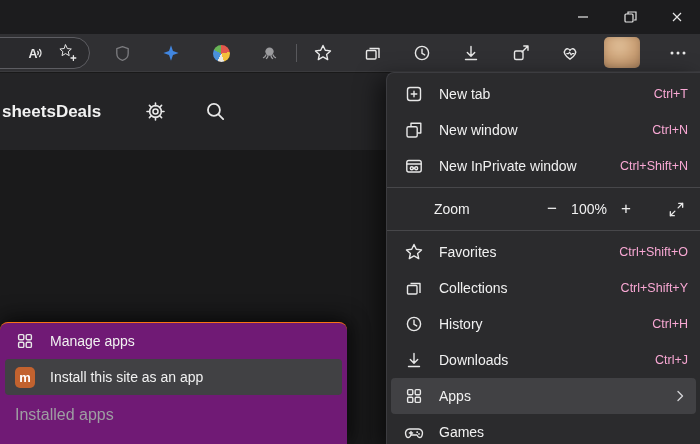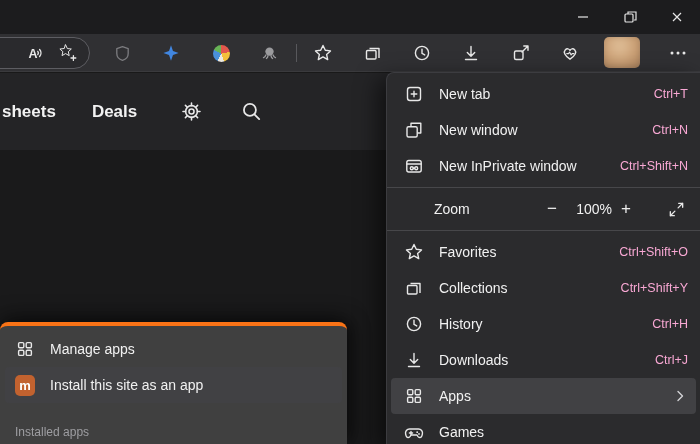--- a/index.html
+++ b/index.html
@@ -25,52 +25,52 @@
   .pie{width:17px;height:17px;border-radius:50%;
     background:conic-gradient(#e2574c 0 22%,#f3c13a 22% 45%,#ece9e0 45% 58%,#4a90d9 58% 82%,#67b356 82% 100%)}
   .avatar{position:absolute;left:604px;top:37px;width:36px;height:31px;border-radius:5px;overflow:hidden}
   .avatar .blur{position:absolute;inset:-6px;filter:blur(5px);
     background:radial-gradient(circle at 45% 35%,#e3c49e 0%,#c99d72 45%,#8d6a4a 100%)}
 
   
   .page{position:absolute;top:73px;left:0;right:0;bottom:0;background:#1a1a1b}
   .page-header{height:77px;background:#242426;display:flex;align-items:center;padding-left:2px}
   .nav-item{font-size:17px;font-weight:700;color:#f2f2f2;white-space:nowrap}
-  .nav-item.first{margin-right:36px}
+  .nav-item.first{}
   .nav-icon{width:24px;height:24px;display:flex;align-items:center;justify-content:center}
   .gear-wrap{margin-left:42px}
   .search-wrap{margin-left:36px}
 
   
   .menu{position:absolute;top:72px;right:0;width:314px;bottom:0;background:#2b2b2d;
     border-radius:8px 0 0 0;box-shadow:-8px 6px 22px rgba(0,0,0,.55);padding-top:3px;
     border-left:1px solid #3c3c40;border-top:1px solid #3c3c40}
   .menu-item{height:36px;display:flex;align-items:center;padding:0 12px 0 17px;cursor:default}
   .menu-item.highlight{background:#414144;border-radius:4px;margin:0 4px;padding:0 8px 0 13px}
   .mi-icon{width:20px;height:20px;margin-right:15px;display:flex;align-items:center;justify-content:center;flex:none}
   .mi-label{font-size:14px;color:#f1f1f1;white-space:nowrap}
   .mi-shortcut{margin-left:auto;font-size:12.5px;color:#f9a8d4;white-space:nowrap}
   .menu-divider{height:1px;background:#47474a;margin:3px 0}
   .zoom-label{margin-left:30px}
   .zoom-controls{margin-left:auto;display:flex;align-items:center}
   .zoom-btn{width:28px;height:28px;background:none;border:none;color:#ededed;font-size:17px;
     display:flex;align-items:center;justify-content:center;cursor:default;font-family:inherit}
-  .zoom-value{width:46px;text-align:right;font-size:14px;color:#f1f1f1}
+  .zoom-value{width:46px;text-align:center;font-size:14px;color:#f1f1f1}
   .fs-btn{margin-left:24px;width:24px;height:24px;display:flex;align-items:center;justify-content:center}
   .chevron{margin-left:auto;display:flex;align-items:center}
 
   
-  .submenu{position:absolute;left:0;top:322px;width:347px;bottom:0;background:#404040;
+  .submenu{position:absolute;left:0;top:322px;width:347px;bottom:0;background:#701a75;
     border-radius:8px 8px 0 0;box-shadow:0 -4px 20px rgba(0,0,0,.5),6px 0 18px rgba(0,0,0,.35);
-    padding-top:5px;border-top:4px solid #f97316}
+    border-top:1px solid #f97316}
   .submenu .menu-item{padding:0 12px 0 15px}
   .submenu .menu-item.highlight{background:#414144;border-radius:4px;margin:0 5px;padding:0 7px 0 10px}
   .favicon{width:21px;height:21px;border-radius:5px;background:#c2622f;color:#fff;display:flex;
     align-items:center;justify-content:center;font-size:13px;font-weight:700}
-  .section-label{margin-top:22px;padding-left:15px;font-size:12px;color:#9e9ea2}
+  .section-label{margin-top:11px;padding-left:15px;font-size:16px;color:#9e9ea2}
 
   svg{display:block}
 </style>
 </head>
 <body>
 
 <div class="screen">
 
   <div class="titlebar">
     <div class="win-btn">

